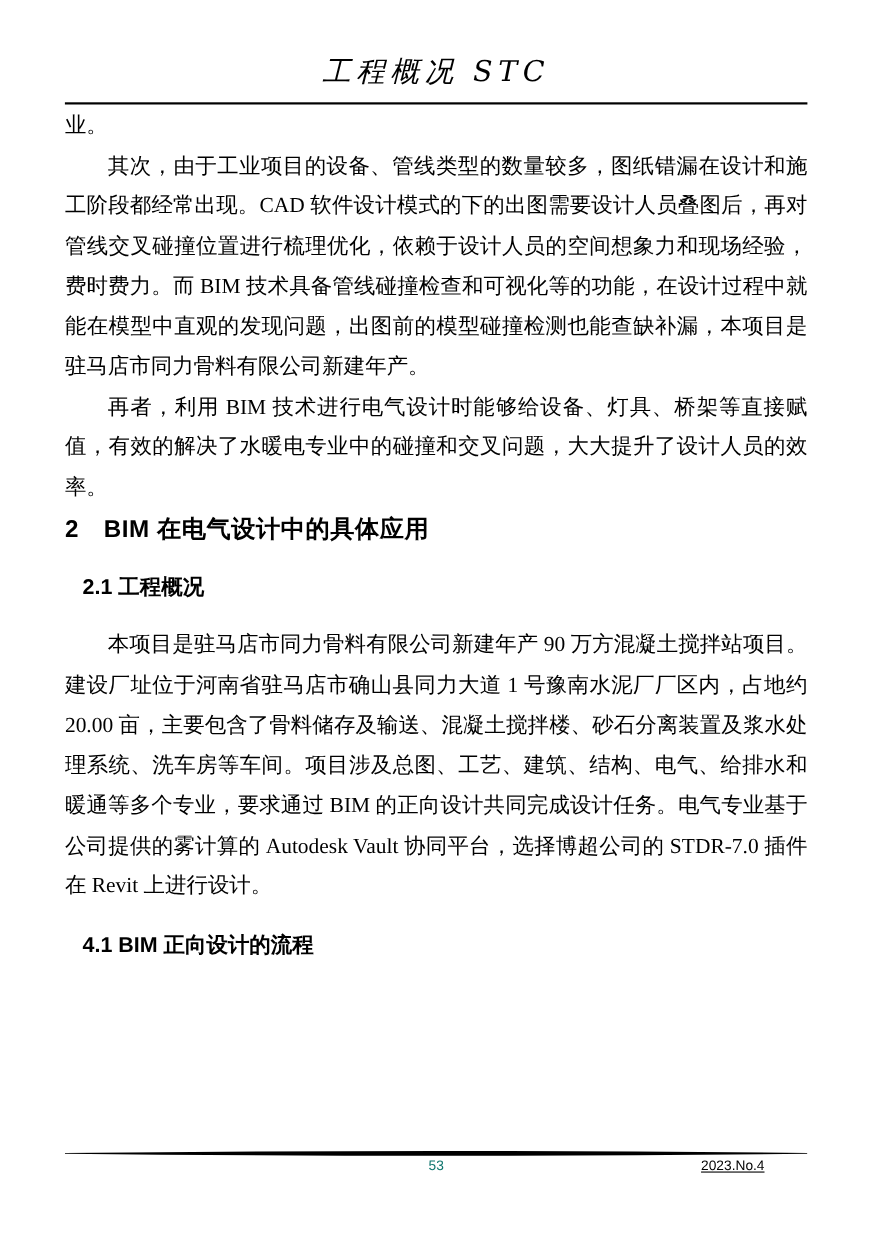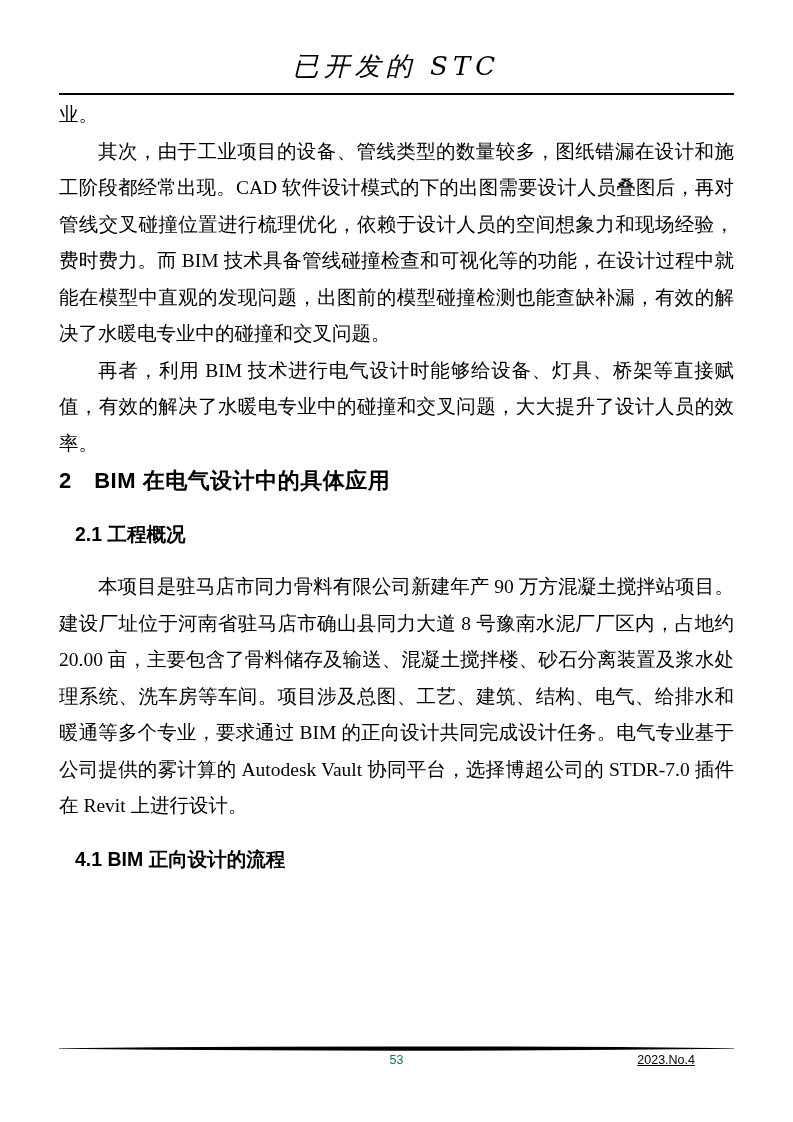--- a/index.html
+++ b/index.html
@@ -101,31 +101,31 @@
     line-height: 15px;
     color: #000000;
     text-decoration: underline;
   }
 </style>
 </head>
 <body>
 
 <div class="page">
 
-  <div class="journal-title">已开发的 STC</div>
+  <div class="journal-title">工程概况 STC</div>
 
   <div class="header-rule"></div>
 
   <div class="content">
     <p class="no-indent">业。</p>
-    <p>其次，由于工业项目的设备、管线类型的数量较多，图纸错漏在设计和施工阶段都经常出现。CAD 软件设计模式的下的出图需要设计人员叠图后，再对管线交叉碰撞位置进行梳理优化，依赖于设计人员的空间想象力和现场经验，费时费力。而 BIM 技术具备管线碰撞检查和可视化等的功能，在设计过程中就能在模型中直观的发现问题，出图前的模型碰撞检测也能查缺补漏，有效的解决了水暖电专业中的碰撞和交叉问题。</p>
+    <p>其次，由于工业项目的设备、管线类型的数量较多，图纸错漏在设计和施工阶段都经常出现。CAD 软件设计模式的下的出图需要设计人员叠图后，再对管线交叉碰撞位置进行梳理优化，依赖于设计人员的空间想象力和现场经验，费时费力。而 BIM 技术具备管线碰撞检查和可视化等的功能，在设计过程中就能在模型中直观的发现问题，出图前的模型碰撞检测也能查缺补漏，本项目是驻马店市同力骨料有限公司新建年产。</p>
     <p>再者，利用 BIM 技术进行电气设计时能够给设备、灯具、桥架等直接赋值，有效的解决了水暖电专业中的碰撞和交叉问题，大大提升了设计人员的效率。</p>
     <h2 class="sec1">2　BIM 在电气设计中的具体应用</h2>
     <h3 class="sec2">2.1 工程概况</h3>
-    <p>本项目是驻马店市同力骨料有限公司新建年产 90 万方混凝土搅拌站项目。建设厂址位于河南省驻马店市确山县同力大道 8 号豫南水泥厂厂区内，占地约 20.00 亩，主要包含了骨料储存及输送、混凝土搅拌楼、砂石分离装置及浆水处理系统、洗车房等车间。项目涉及总图、工艺、建筑、结构、电气、给排水和暖通等多个专业，要求通过 BIM 的正向设计共同完成设计任务。电气专业基于公司提供的雾计算的 Autodesk Vault 协同平台，选择博超公司的 STDR-7.0 插件在 Revit 上进行设计。</p>
+    <p>本项目是驻马店市同力骨料有限公司新建年产 90 万方混凝土搅拌站项目。建设厂址位于河南省驻马店市确山县同力大道 1 号豫南水泥厂厂区内，占地约 20.00 亩，主要包含了骨料储存及输送、混凝土搅拌楼、砂石分离装置及浆水处理系统、洗车房等车间。项目涉及总图、工艺、建筑、结构、电气、给排水和暖通等多个专业，要求通过 BIM 的正向设计共同完成设计任务。电气专业基于公司提供的雾计算的 Autodesk Vault 协同平台，选择博超公司的 STDR-7.0 插件在 Revit 上进行设计。</p>
     <h3 class="sec2">4.1 BIM 正向设计的流程</h3>
 
   </div>
 
   <svg class="footer-rule" viewBox="0 0 675 9" preserveAspectRatio="none" xmlns="http://www.w3.org/2000/svg">
     <path d="M0,4.2 Q337,0.6 675,4.2 L675,4.8 Q337,8.6 0,4.8 Z" fill="#000000"></path>
   </svg>
 
   <div class="page-number">53</div>
 

